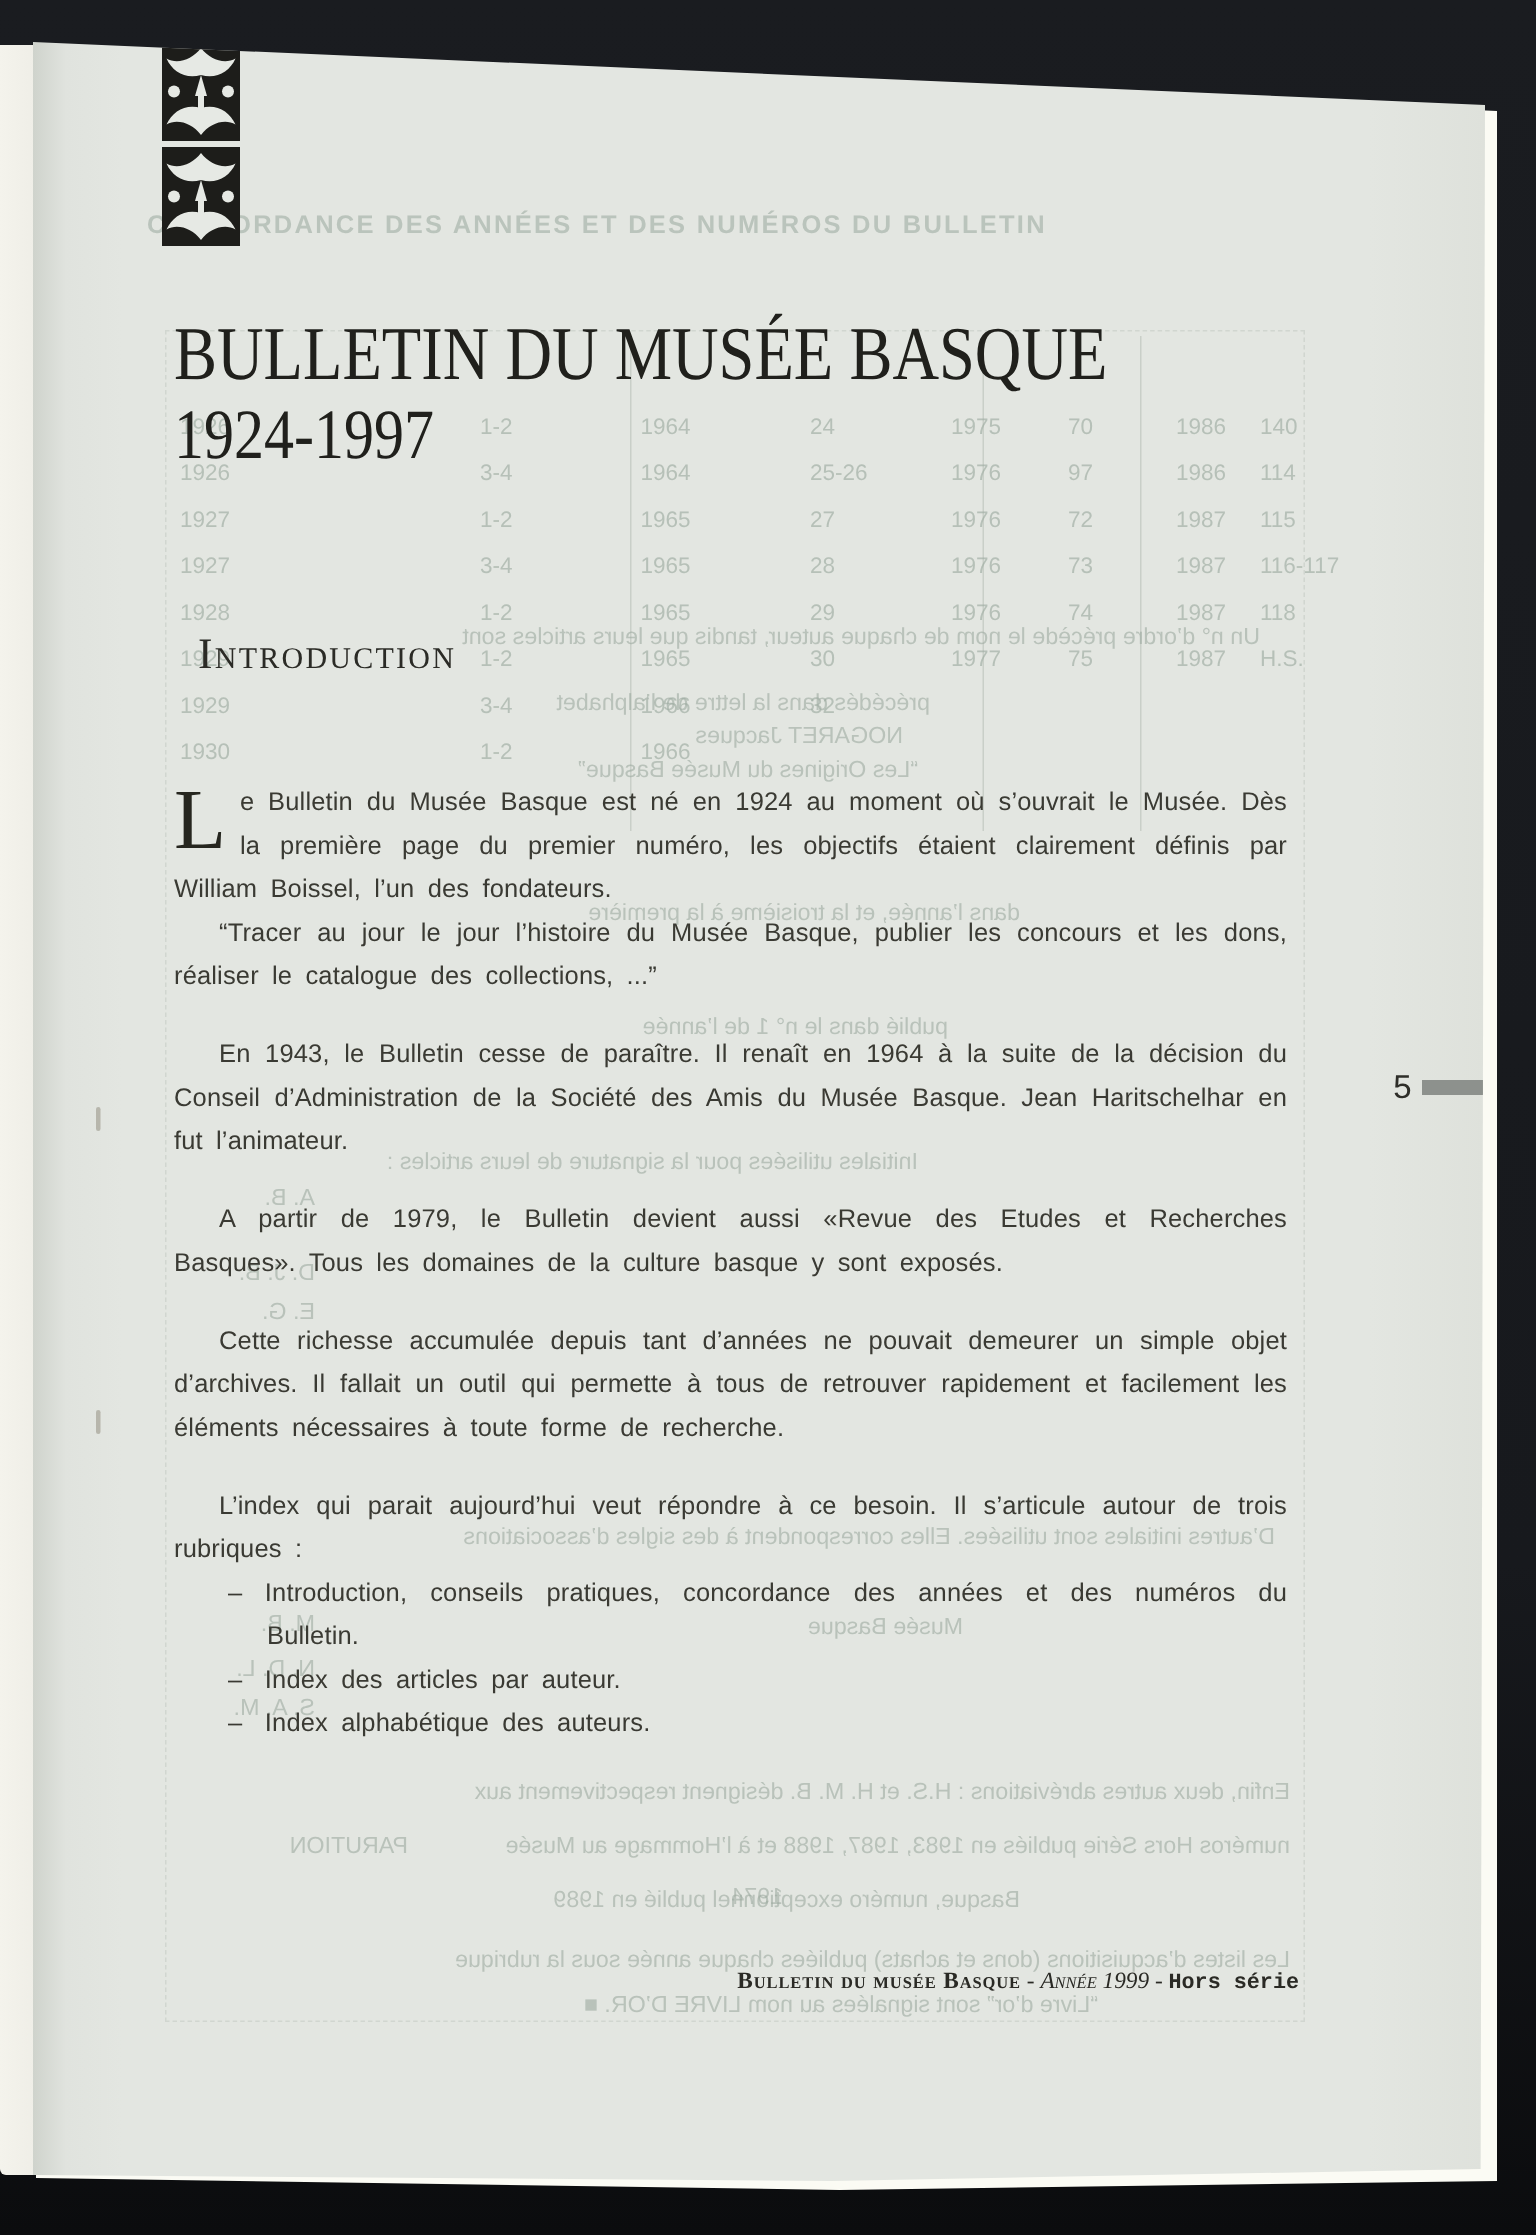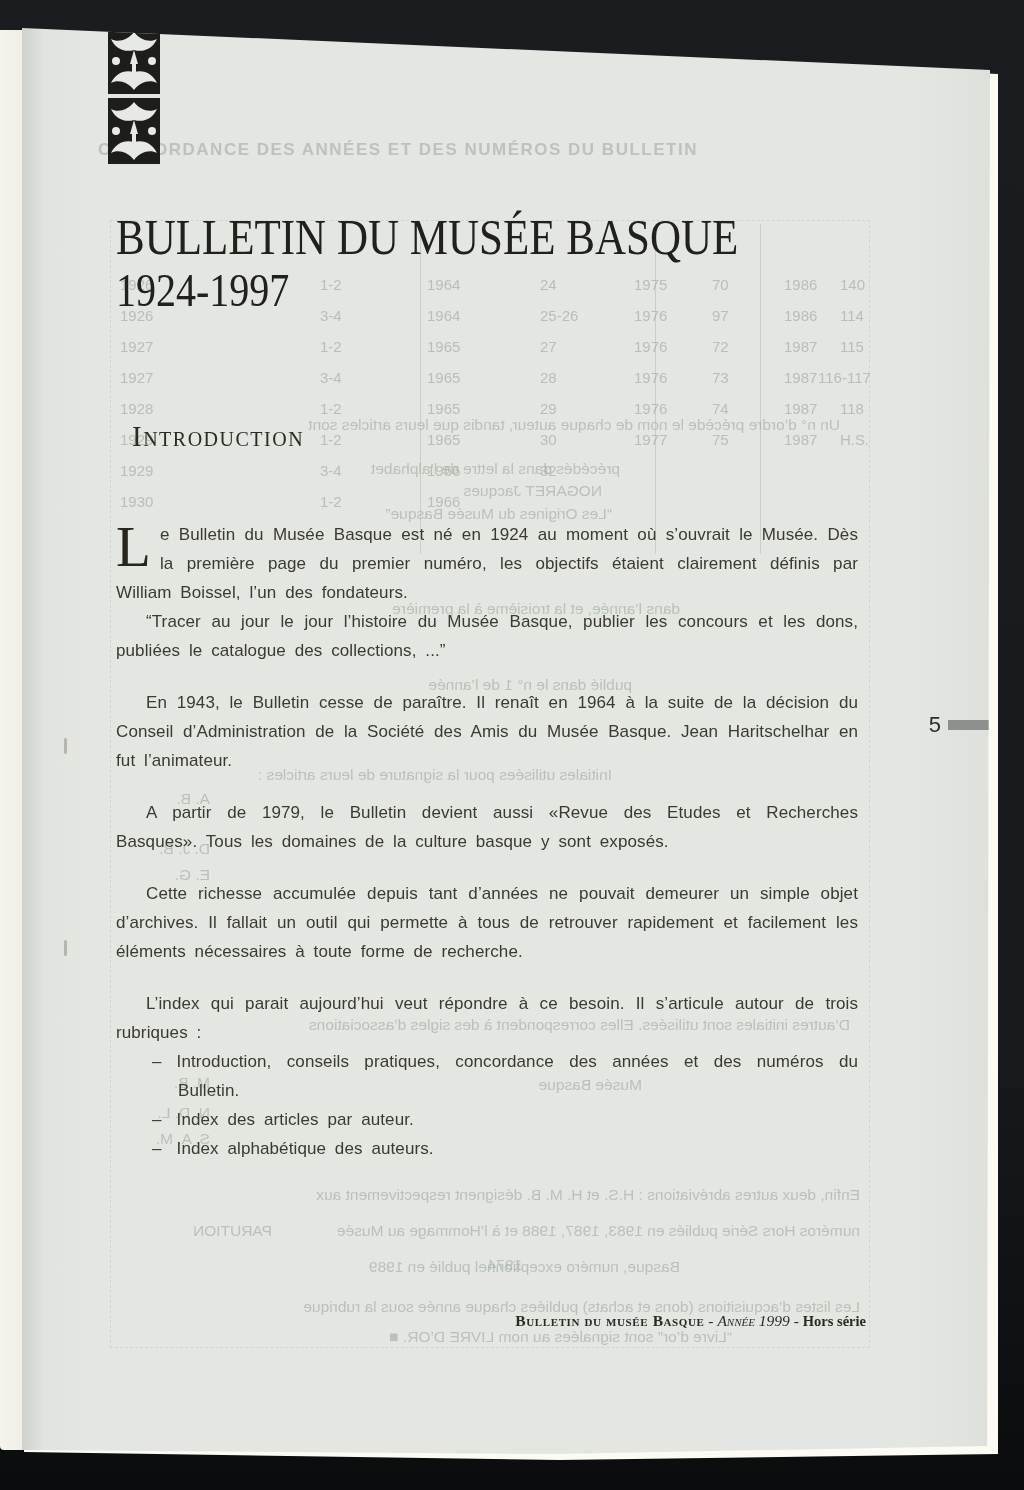--- a/index.html
+++ b/index.html
@@ -80,21 +80,21 @@
   .page-tab .num{font-size:22px;color:#2e2e29;margin-right:7px;}
   .page-tab .bar{width:42px;height:10px;background:#8d918d;}
 
   
   .footer{
     position:absolute;right:124px;top:1284px;white-space:nowrap;
     font-family:"Liberation Serif",serif;font-size:15.5px;color:#2a2a25;
   }
   .footer .journal{font-variant:small-caps;font-weight:bold;letter-spacing:.6px;}
   .footer .year{font-style:italic;font-variant:small-caps;}
-  .footer .issue{font-weight:bold;font-family:Liberation Serif, serif;font-size:14.5px;}
+  .footer .issue{font-weight:bold;font-family:Liberation Mono, monospace;font-size:14.5px;}
 </style>
 </head>
 <body>
 
 <div class="underpage"></div>
 <div class="pagestack"></div>
 
 <div class="page">
 
   <span class="staple" style="left:42px;top:710px;"></span>
@@ -138,21 +138,21 @@
           <span style="left: 818px;">115</span>
         </div>
         <div class="ghost-row" style="top: 341px;">
           <span style="left: 98px;">1927</span>
           <span style="left: 298px;">3-4</span>
           <span style="left: 405px;">1965</span>
           <span style="left: 518px;">28</span>
           <span style="left: 612px;">1976</span>
           <span style="left: 690px;">73</span>
           <span style="left: 762px;">1987</span>
-          <span style="left: 796px;">116-117</span>
+          <span style="left: 818px;">116-117</span>
         </div>
         <div class="ghost-row" style="top: 372px;">
           <span style="left: 98px;">1928</span>
           <span style="left: 298px;">1-2</span>
           <span style="left: 405px;">1965</span>
           <span style="left: 518px;">29</span>
           <span style="left: 612px;">1976</span>
           <span style="left: 690px;">74</span>
           <span style="left: 762px;">1987</span>
           <span style="left: 818px;">118</span>
@@ -232,21 +232,21 @@
 
   <div class="title-block">
     <div class="title-line1">BULLETIN DU MUSÉE BASQUE</div>
     <div class="title-line2">1924-1997</div>
   </div>
 
   <div class="heading">Introduction</div>
 
   <div class="body-text">
     <p class="para first"><span class="dropcap">L</span><span>e Bulletin du Musée Basque est né en 1924 au moment où s’ouvrait le Musée. Dès la première page du premier numéro, les objectifs étaient clairement définis par William Boissel, l’un des fondateurs.</span></p>
-    <p>“Tracer au jour le jour l’histoire du Musée Basque, publier les concours et les dons, publiées le catalogue des collections, ...”</p>
+    <p>“Tracer au jour le jour l’histoire du Musée Basque, publier les concours et les dons, réaliser le catalogue des collections, ...”</p>
     <p class="gap">En 1943, le Bulletin cesse de paraître. Il renaît en 1964 à la suite de la décision du Conseil d’Administration de la Société des Amis du Musée Basque. Jean Haritschelhar en fut l’animateur.</p>
     <p class="gap">A partir de 1979, le Bulletin devient aussi «Revue des Etudes et Recherches Basques». Tous les domaines de la culture basque y sont exposés.</p>
     <p class="gap">Cette richesse accumulée depuis tant d’années ne pouvait demeurer un simple objet d’archives. Il fallait un outil qui permette à tous de retrouver rapidement et facilement les éléments nécessaires à toute forme de recherche.</p>
     <p class="gap">L’index qui parait aujourd’hui veut répondre à ce besoin. Il s’articule autour de trois rubriques :</p>
     <ul>
       <li>Introduction, conseils pratiques, concordance des années et des numéros du Bulletin.</li>
       <li>Index des articles par auteur.</li>
       <li>Index alphabétique des auteurs.</li>
     </ul>
   </div>

